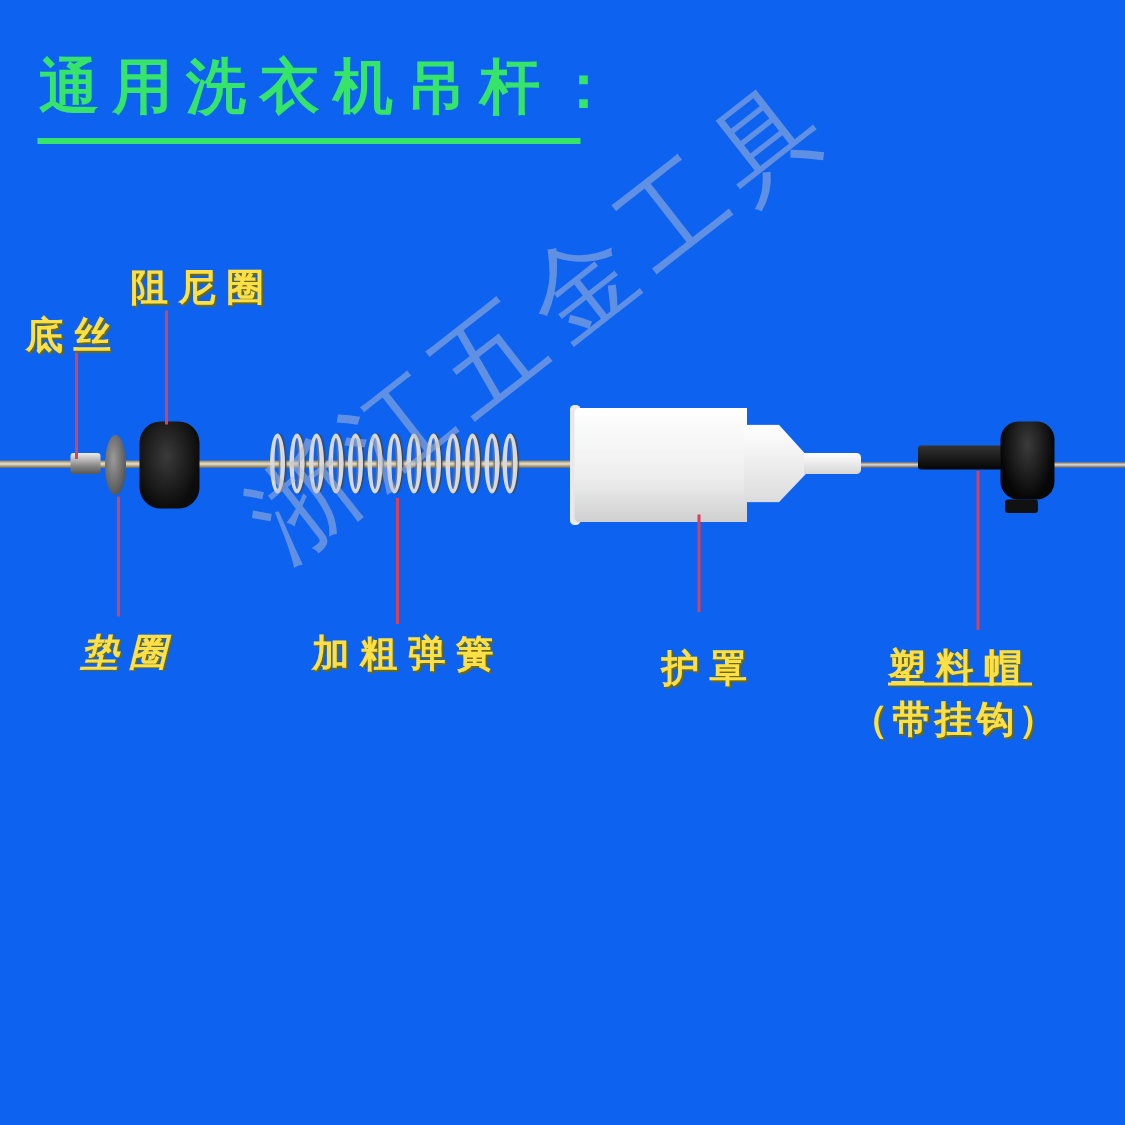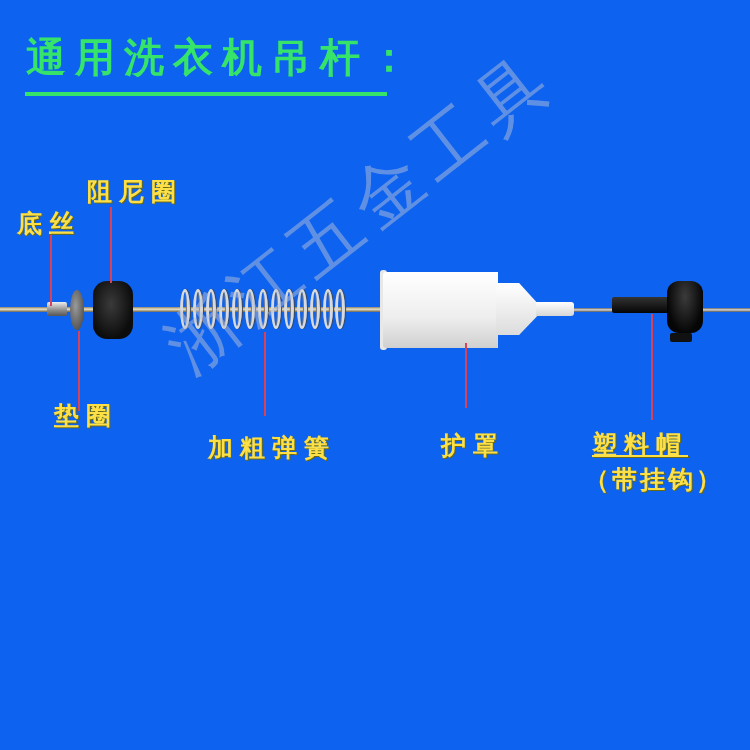--- a/index.html
+++ b/index.html
@@ -132,17 +132,17 @@
 
 <div class="leader" style="left:50px;top:232px;height:74px;"></div>
 <div class="leader" style="left:110px;top:207px;height:76px;"></div>
 <div class="leader" style="left:78px;top:331px;height:80px;"></div>
 <div class="leader" style="left:264px;top:332px;height:84px;"></div>
 <div class="leader" style="left:465px;top:343px;height:65px;"></div>
 <div class="leader" style="left:651px;top:314px;height:106px;"></div>
 
 <div class="label" style="left:87px;top:175px;">阻尼圈</div>
 <div class="label" style="left:17px;top:207px;text-align:right;">底丝</div>
-<div class="label" style="left:54px;top:399px;">垫圈</div>
-<div class="label" style="left:208px;top:419px;margin-top:12px;">加粗弹簧</div>
+<div class="label" style="left:54px;top:418px;font-style:italic;">垫圈</div>
+<div class="label" style="left:208px;top:419px;">加粗弹簧</div>
 <div class="label" style="left:441px;top:429px;">护罩</div>
 <div class="label" style="left:592px;top:428px;text-decoration:underline;">塑料帽</div>
-<div class="label" style="left:584px;top:463px;letter-spacing:3px;">（带挂钩）</div>
+<div class="label" style="left:567px;top:463px;letter-spacing:3px;">（带挂钩）</div>
 
 </body></html>

